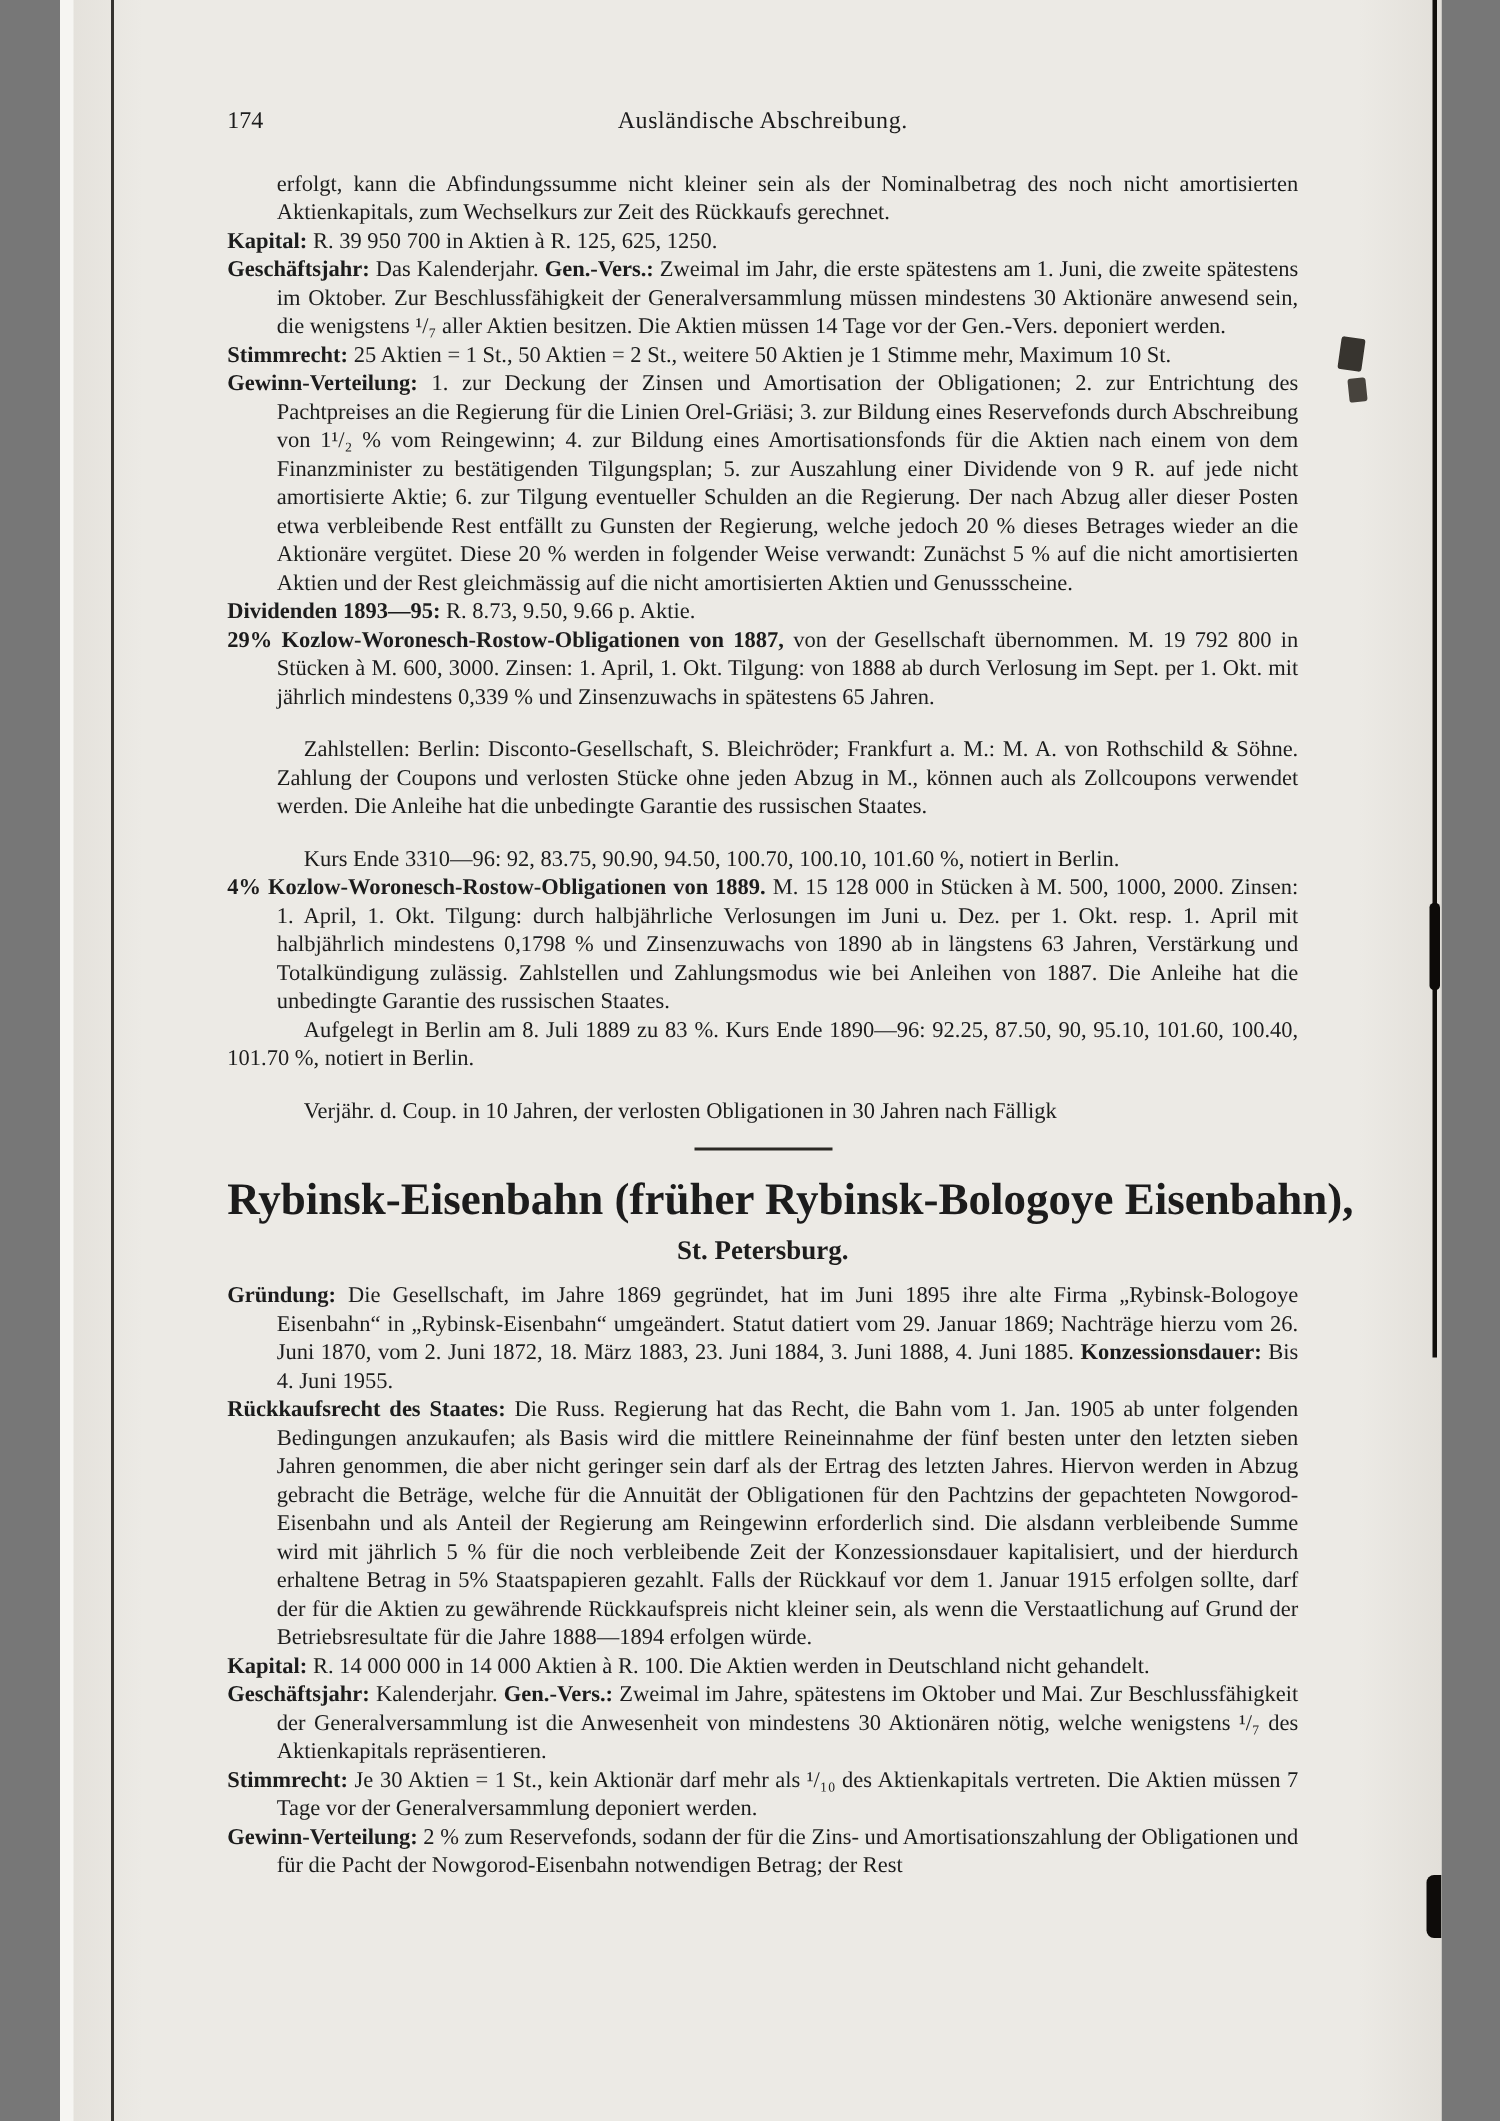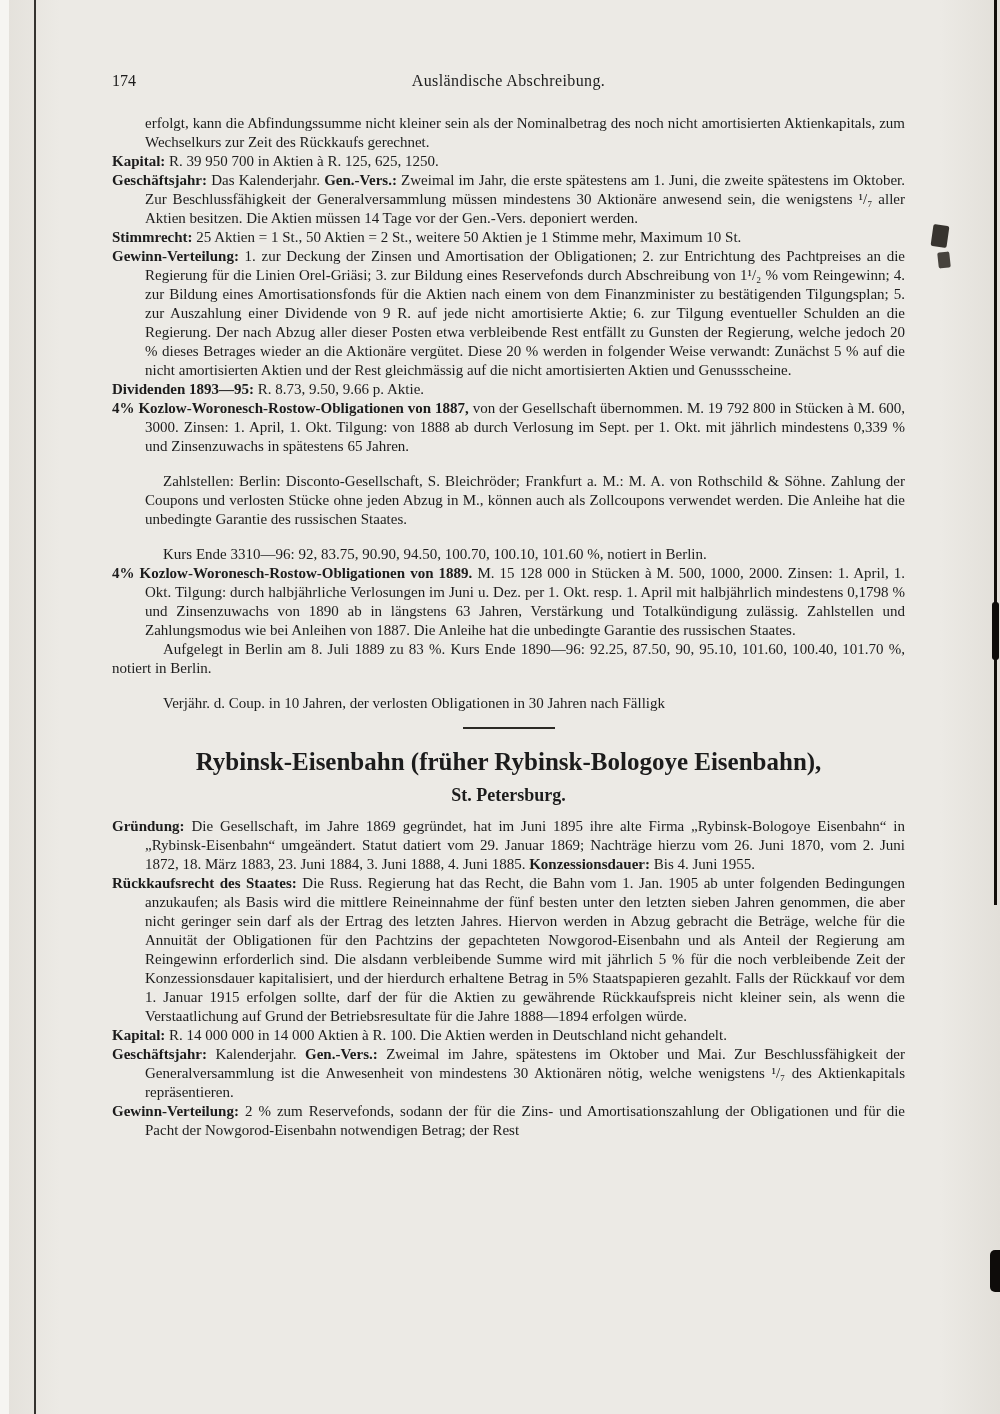--- a/index.html
+++ b/index.html
@@ -1,19 +1,19 @@
 <!DOCTYPE html>
 <html><head>
 <meta charset="utf-8">
 <style>
   * { margin: 0; padding: 0; box-sizing: border-box; }
   html, body { background: #777; }
   .page {
     position: relative;
-    width: 1000px;
+    width: 921px;
     height: 1414px;
     margin: 0 auto;
     background: #e9e6e1;
     background-image: linear-gradient(90deg, #e3e0da 0%, #eceae5 6%, #eceae5 94%, #e2dfd9 100%);
     color: var(--ink, #1c1c1c);
     font-family: "Liberation Serif", "DejaVu Serif", serif;
     overflow: hidden;
   }
   
   .edge-white { position: absolute; left: 0; top: 0; width: 9px; height: 100%; background: #f6f5f2; }
@@ -40,21 +40,21 @@
   }
   p.para { text-align: justify; margin: 0; }
   p.entry    { padding-left: 33px; text-indent: -33px; }
   p.cont     { padding-left: 33px; text-indent: 0; }
   p.sub      { padding-left: 33px; text-indent: 18px; margin-top: 16px; }
   p.subflush { padding-left: 0;    text-indent: 51px; }
   .lead { font-weight: 700; }
 
   .divider { width: 92px; border: 0; border-top: 2px solid #2b2924; margin: 14px auto 16px; }
   .sec-title {
-    font-size: 25px;
+    font-size: 30px;
     line-height: 33px;
     font-weight: 700;
     text-align: center;
     white-space: nowrap;
     margin-top: 2px;
   }
   .sec-subtitle {
     font-size: 18px;
     line-height: 22px;
     font-weight: 700;
@@ -82,35 +82,36 @@
 
   <main class="text-block">
 
     <section>
         <p class="para cont"><span>erfolgt, kann die Abfindungssumme nicht kleiner sein als der Nominalbetrag des noch nicht amortisierten Aktienkapitals, zum Wechselkurs zur Zeit des Rückkaufs gerechnet.</span></p>
         <p class="para entry"><span class="lead">Kapital:</span><span> R. 39 950 700 in Aktien à R. 125, 625, 1250.</span></p>
         <p class="para entry"><span class="lead">Geschäftsjahr:</span><span> Das Kalenderjahr. </span><span class="lead">Gen.-Vers.:</span><span> Zweimal im Jahr, die erste spätestens am 1. Juni, die zweite spätestens im Oktober. Zur Beschlussfähigkeit der Generalversammlung müssen mindestens 30 Aktionäre anwesend sein, die wenigstens ¹/₇ aller Aktien besitzen. Die Aktien müssen 14 Tage vor der Gen.-Vers. deponiert werden.</span></p>
         <p class="para entry"><span class="lead">Stimmrecht:</span><span> 25 Aktien = 1 St., 50 Aktien = 2 St., weitere 50 Aktien je 1 Stimme mehr, Maximum 10 St.</span></p>
         <p class="para entry"><span class="lead">Gewinn-Verteilung:</span><span> 1. zur Deckung der Zinsen und Amortisation der Obligationen; 2. zur Entrichtung des Pachtpreises an die Regierung für die Linien Orel-Griäsi; 3. zur Bildung eines Reservefonds durch Abschreibung von 1¹/₂ % vom Reingewinn; 4. zur Bildung eines Amortisationsfonds für die Aktien nach einem von dem Finanzminister zu bestätigenden Tilgungsplan; 5. zur Auszahlung einer Dividende von 9 R. auf jede nicht amortisierte Aktie; 6. zur Tilgung eventueller Schulden an die Regierung. Der nach Abzug aller dieser Posten etwa verbleibende Rest entfällt zu Gunsten der Regierung, welche jedoch 20 % dieses Betrages wieder an die Aktionäre vergütet. Diese 20 % werden in folgender Weise verwandt: Zunächst 5 % auf die nicht amortisierten Aktien und der Rest gleichmässig auf die nicht amortisierten Aktien und Genussscheine.</span></p>
         <p class="para entry"><span class="lead">Dividenden 1893—95:</span><span> R. 8.73, 9.50, 9.66 p. Aktie.</span></p>
-        <p class="para entry"><span class="lead">4% Kozlow-Woronesch-Rostow-Obligationen von 1887,</span><span> von der Gesellschaft übernommen. M. 19 792 800 in Stücken à M. 600, 3000. Zinsen: 1. April, 1. Okt. Tilgung: von 1888 ab durch Verlosung im Sept. per 1. Okt. mit jährlich mindestens 0,339 % und Zinsenzuwachs in spätestens 65 Jahren.</span></p>
+        <p class="para entry"><span class="lead">29% Kozlow-Woronesch-Rostow-Obligationen von 1887,</span><span> von der Gesellschaft übernommen. M. 19 792 800 in Stücken à M. 600, 3000. Zinsen: 1. April, 1. Okt. Tilgung: von 1888 ab durch Verlosung im Sept. per 1. Okt. mit jährlich mindestens 0,339 % und Zinsenzuwachs in spätestens 65 Jahren.</span></p>
         <p class="para sub"><span>Zahlstellen: Berlin: Disconto-Gesellschaft, S. Bleichröder; Frankfurt a. M.: M. A. von Rothschild &amp; Söhne. Zahlung der Coupons und verlosten Stücke ohne jeden Abzug in M., können auch als Zollcoupons verwendet werden. Die Anleihe hat die unbedingte Garantie des russischen Staates.</span></p>
         <p class="para sub"><span>Kurs Ende 3310—96: 92, 83.75, 90.90, 94.50, 100.70, 100.10, 101.60 %, notiert in Berlin.</span></p>
         <p class="para entry"><span class="lead">4% Kozlow-Woronesch-Rostow-Obligationen von 1889.</span><span> M. 15 128 000 in Stücken à M. 500, 1000, 2000. Zinsen: 1. April, 1. Okt. Tilgung: durch halbjährliche Verlosungen im Juni u. Dez. per 1. Okt. resp. 1. April mit halbjährlich mindestens 0,1798 % und Zinsenzuwachs von 1890 ab in längstens 63 Jahren, Verstärkung und Totalkündigung zulässig. Zahlstellen und Zahlungsmodus wie bei Anleihen von 1887. Die Anleihe hat die unbedingte Garantie des russischen Staates.</span></p>
         <p class="para subflush"><span>Aufgelegt in Berlin am 8. Juli 1889 zu 83 %. Kurs Ende 1890—96: 92.25, 87.50, 90, 95.10, 101.60, 100.40, 101.70 %, notiert in Berlin.</span></p>
         <p class="para sub"><span>Verjähr. d. Coup. in 10 Jahren, der verlosten Obligationen in 30 Jahren nach Fälligk</span></p>
       </section>
 
     <hr class="divider">
 
     <h1 class="sec-title">Rybinsk-Eisenbahn (früher Rybinsk-Bologoye Eisenbahn),</h1>
     <h2 class="sec-subtitle">St. Petersburg.</h2>
 
     <section>
         <p class="para entry"><span class="lead">Gründung:</span><span> Die Gesellschaft, im Jahre 1869 gegründet, hat im Juni 1895 ihre alte Firma „Rybinsk-Bologoye Eisenbahn“ in „Rybinsk-Eisenbahn“ umgeändert. Statut datiert vom 29. Januar 1869; Nachträge hierzu vom 26. Juni 1870, vom 2. Juni 1872, 18. März 1883, 23. Juni 1884, 3. Juni 1888, 4. Juni 1885. </span><span class="lead">Konzessionsdauer:</span><span> Bis 4. Juni 1955.</span></p>
         <p class="para entry"><span class="lead">Rückkaufsrecht des Staates:</span><span> Die Russ. Regierung hat das Recht, die Bahn vom 1. Jan. 1905 ab unter folgenden Bedingungen anzukaufen; als Basis wird die mittlere Reineinnahme der fünf besten unter den letzten sieben Jahren genommen, die aber nicht geringer sein darf als der Ertrag des letzten Jahres. Hiervon werden in Abzug gebracht die Beträge, welche für die Annuität der Obligationen für den Pachtzins der gepachteten Nowgorod-Eisenbahn und als Anteil der Regierung am Reingewinn erforderlich sind. Die alsdann verbleibende Summe wird mit jährlich 5 % für die noch verbleibende Zeit der Konzessionsdauer kapitalisiert, und der hierdurch erhaltene Betrag in 5% Staatspapieren gezahlt. Falls der Rückkauf vor dem 1. Januar 1915 erfolgen sollte, darf der für die Aktien zu gewährende Rückkaufspreis nicht kleiner sein, als wenn die Verstaatlichung auf Grund der Betriebsresultate für die Jahre 1888—1894 erfolgen würde.</span></p>
         <p class="para entry"><span class="lead">Kapital:</span><span> R. 14 000 000 in 14 000 Aktien à R. 100. Die Aktien werden in Deutschland nicht gehandelt.</span></p>
         <p class="para entry"><span class="lead">Geschäftsjahr:</span><span> Kalenderjahr. </span><span class="lead">Gen.-Vers.:</span><span> Zweimal im Jahre, spätestens im Oktober und Mai. Zur Beschlussfähigkeit der Generalversammlung ist die Anwesenheit von mindestens 30 Aktionären nötig, welche wenigstens ¹/₇ des Aktienkapitals repräsentieren.</span></p>
+        <p class="para entry"><span class="lead">Stimmrecht:</span><span> Je 30 Aktien = 1 St., kein Aktionär darf mehr als ¹/₁₀ des Aktienkapitals vertreten. Die Aktien müssen 7 Tage vor der Generalversammlung deponiert werden.</span></p>
         <p class="para entry"><span class="lead">Gewinn-Verteilung:</span><span> 2 % zum Reservefonds, sodann der für die Zins- und Amortisationszahlung der Obligationen und für die Pacht der Nowgorod-Eisenbahn notwendigen Betrag; der Rest</span></p>
       </section>
 
   </main>
 </div>
 
 </body></html>

